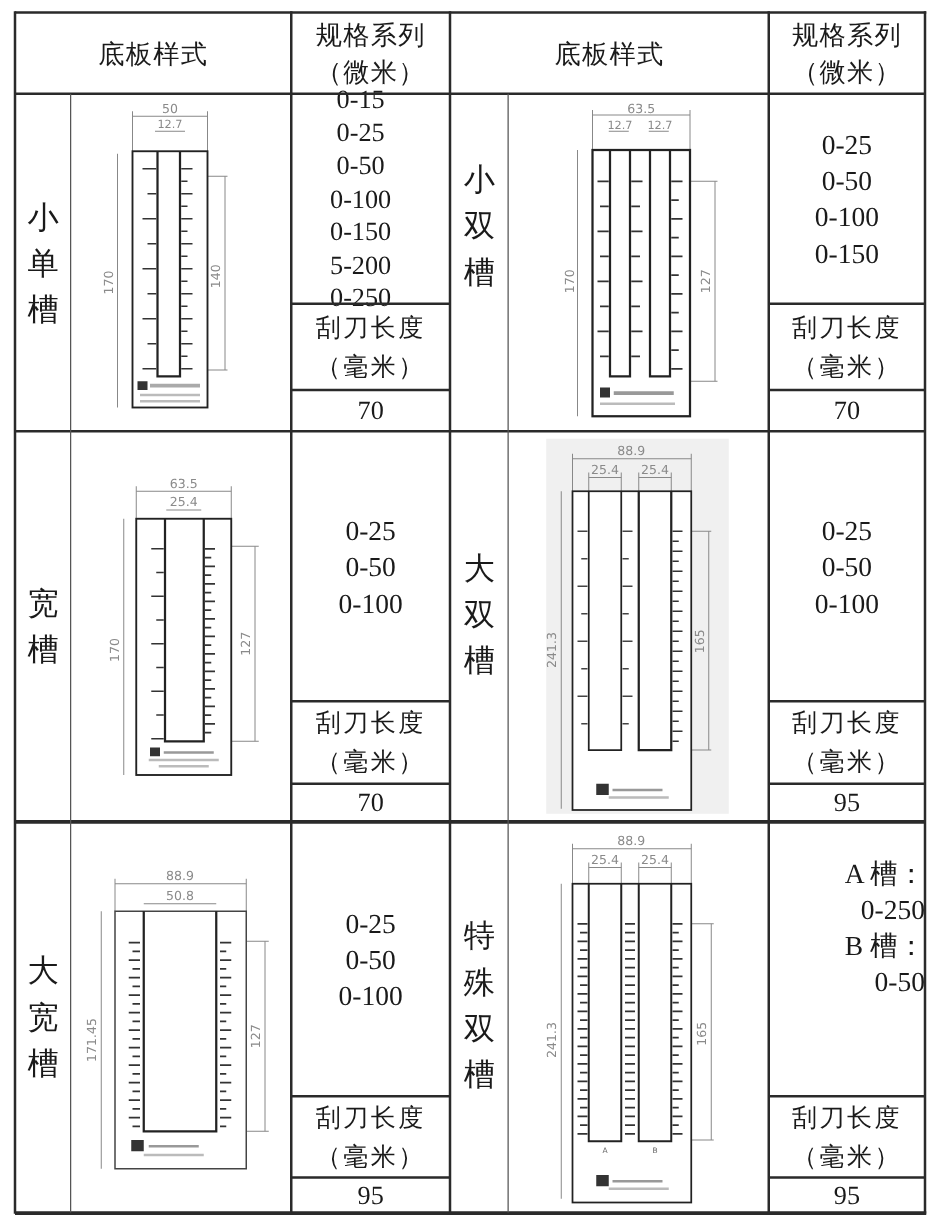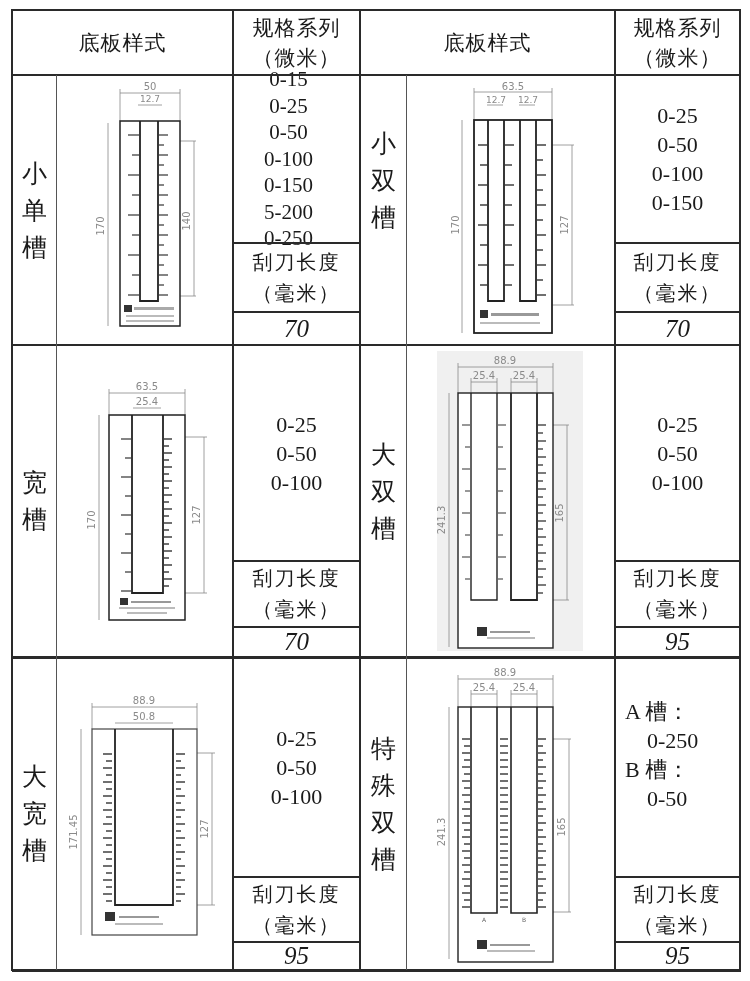--- a/index.html
+++ b/index.html
@@ -12,21 +12,21 @@
   .vline { width: 2px; }
   .thin { background: #555; }
   .hdr { font-family: "DejaVu Sans", sans-serif; font-size: 21px; line-height: 30px; letter-spacing: 1px; }
   .cjk-v { font-family: "DejaVu Serif", serif; font-size: 25px; line-height: 37px;
            flex-direction: column; }
   .spec { font-family: "Liberation Serif", serif; font-size: 21px; line-height: 26.5px;
           flex-direction: column; }
   .spec.big { font-size: 22px; line-height: 29px; }
   .blade { font-family: "DejaVu Sans", sans-serif; font-size: 20px; line-height: 31px;
            flex-direction: column; letter-spacing: 2px; }
-  .val { font-family: "Liberation Serif", serif; font-size: 25px; font-style: italic; }
+  .val { font-family: "Liberation Serif", serif; font-size: 21px; }
   .ab { align-items: flex-start; text-align: left; padding-left: 10px; }
   .ab .indent { padding-left: 22px; }
   svg text { font-family: "DejaVu Sans", sans-serif; }
 </style>
 </head>
 <body>
 
 <div class="cell hdr" style="left:12px; top:10px; width:221px; height:65px;">
   <span>底板样式</span>
 </div>
@@ -40,21 +40,21 @@
 <div class="cell hdr" style="left:615px; top:10px; width:125px; height:65px; flex-direction:column;">
   <span>规格系列</span>
   <span>（微米）</span>
 </div>
 
 <div class="cell cjk-v" style="left:12px; top:75px; width:45px; height:270px;">
   <span>小</span>
   <span>单</span>
   <span>槽</span>
 </div>
-<div class="cell" style="left:62px; top:75px; width:176px; height:262px;">
+<div class="cell" style="left:48px; top:75px; width:176px; height:262px;">
   <svg width="176" height="270" viewBox="0 0 176 270">
 
     <g stroke="#888" stroke-width="0.8" fill="none">
       <line x1="58" y1="22" x2="118" y2="22"></line>
       <line x1="58" y1="18" x2="58" y2="50"></line>
       <line x1="118" y1="18" x2="118" y2="50"></line>
       <line x1="76" y1="34" x2="100" y2="34"></line>
       <line x1="46" y1="52" x2="46" y2="255"></line>
       <line x1="132" y1="70" x2="132" y2="225"></line>
       <line x1="118" y1="70" x2="134" y2="70"></line>
@@ -554,21 +554,21 @@
         <line x1="131" y1="243" x2="136" y2="243"></line>
       <line x1="131" y1="250" x2="139" y2="250"></line>
     </g>
     <text x="77" y="265" font-size="6" fill="#666" text-anchor="middle">A</text>
     <text x="117" y="265" font-size="6" fill="#666" text-anchor="middle">B</text>
     <rect x="70" y="283" width="10" height="9" fill="#333"></rect>
     <rect x="83" y="287" width="40" height="2" fill="#999"></rect>
     <rect x="80" y="293" width="48" height="2" fill="#bbb"></rect>
   </svg>
 </div>
-<div class="cell spec big ab" style="left:615px; top:657px; width:125px; height:220px; justify-content:flex-start; padding-top:40px;">
+<div class="cell spec big ab" style="left:615px; top:657px; width:125px; height:220px; justify-content:flex-start; padding-top:27px;align-items:flex-end;">
   <span>A 槽：</span>
   <span class="indent">0-250</span>
   <span>B 槽：</span>
   <span class="indent">0-50</span>
 </div>
 <div class="cell blade" style="left:615px; top:877px; width:125px; height:65px;">
   <span>刮刀长度</span>
   <span>（毫米）</span>
 </div>
 <div class="cell val" style="left:615px; top:942px; width:125px; height:28px;">

